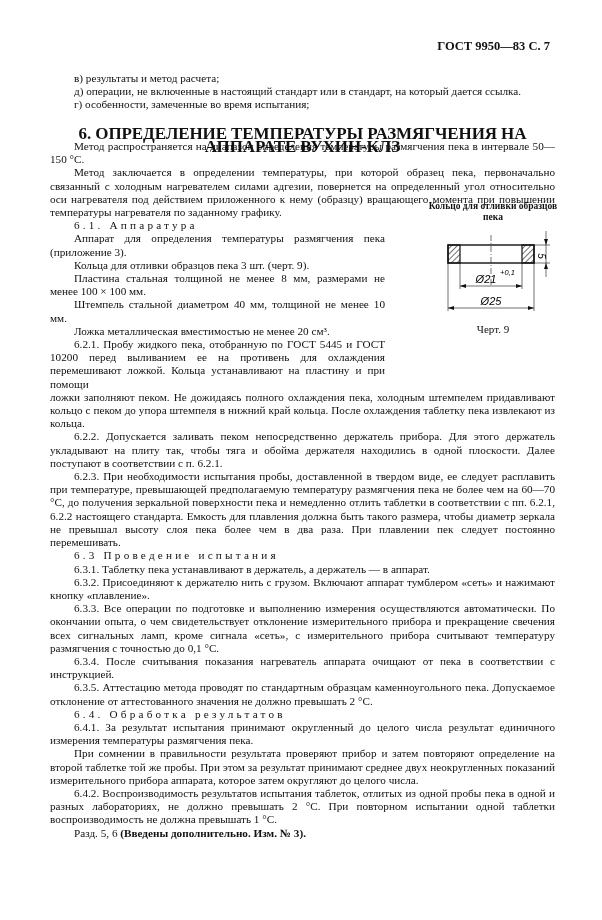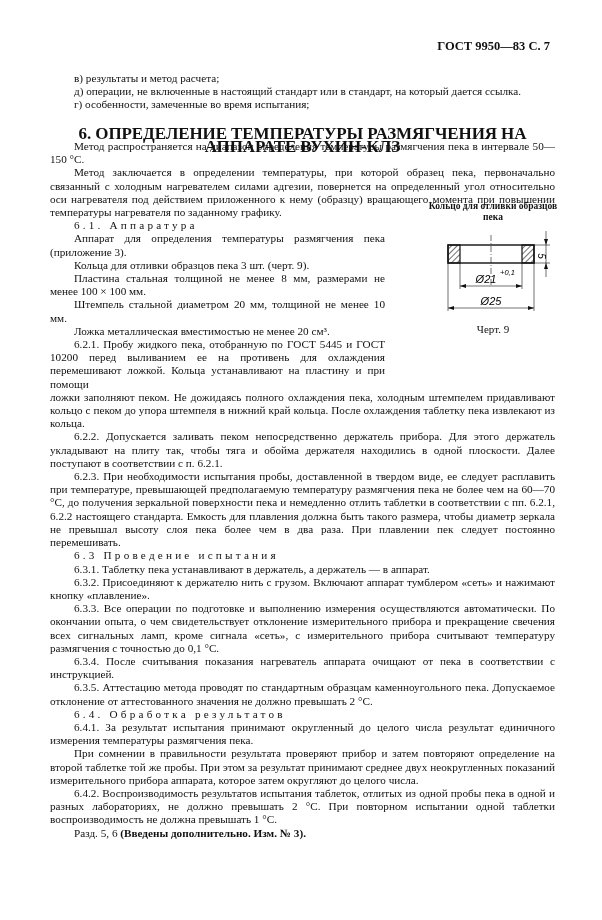--- a/index.html
+++ b/index.html
@@ -36,21 +36,21 @@
 </div>
 
 <div class="txt" style="top:140px;">
   <p class="p ind">Метод распространяется на диапазон определения температуры размягчения пека в интервале 50—150 °С.</p>
   <p class="p ind">Метод заключается в определении температуры, при которой образец пека, первоначально связанный с холодным нагревателем силами адгезии, повернется на определенный угол относительно оси нагревателя под действием приложенного к нему (образцу) вращающего момента при повышении температуры нагревателя по заданному графику.</p>
   <p class="p ind"><span class="sp">6.1. Аппаратура</span></p>
   <div class="narrow">
     <p class="p ind">Аппарат для определения температуры размягчения пека (приложение 3).</p>
     <p class="p ind">Кольца для отливки образцов пека 3 шт. (черт. 9).</p>
     <p class="p ind">Пластина стальная толщиной не менее 8 мм, размерами не менее 100 × 100 мм.</p>
-    <p class="p ind">Штемпель стальной диаметром 20 мм, толщиной не менее 10 мм.</p>
+    <p class="p ind">Штемпель стальной диаметром 40 мм, толщиной не менее 10 мм.</p>
     <p class="p ind">Ложка металлическая вместимостью не менее 20 см³.</p>
     <p class="p ind">6.2.1. Пробу жидкого пека, отобранную по ГОСТ 5445 и ГОСТ 10200 перед выливанием ее на противень для охлаждения перемешивают ложкой. Кольца устанавливают на пластину и при помощи</p>
   </div>
   <p class="p">ложки заполняют пеком. Не дожидаясь полного охлаждения пека, холодным штемпелем придавливают кольцо с пеком до упора штемпеля в нижний край кольца. После охлаждения таблетку пека извлекают из кольца.</p>
   <p class="p ind">6.2.2. Допускается заливать пеком непосредственно держатель прибора. Для этого держатель укладывают на плиту так, чтобы тяга и обойма держателя находились в одной плоскости. Далее поступают в соответствии с п. 6.2.1.</p>
   <p class="p ind">6.2.3. При необходимости испытания пробы, доставленной в твердом виде, ее следует расплавить при температуре, превышающей предполагаемую температуру размягчения пека не более чем на 60—70 °С, до получения зеркальной поверхности пека и немедленно отлить таблетки в соответствии с пп. 6.2.1, 6.2.2 настоящего стандарта. Емкость для плавления должна быть такого размера, чтобы диаметр зеркала не превышал высоту слоя пека более чем в два раза. При плавлении пек следует постоянно перемешивать.</p>
   <p class="p ind"><span class="sp">6.3 Проведение испытания</span></p>
   <p class="p ind">6.3.1. Таблетку пека устанавливают в держатель, а держатель — в аппарат.</p>
   <p class="p ind">6.3.2. Присоединяют к держателю нить с грузом. Включают аппарат тумблером «сеть» и нажимают кнопку «плавление».</p>
   <p class="p ind">6.3.3. Все операции по подготовке и выполнению измерения осуществляются автоматически. По окончании опыта, о чем свидетельствует отклонение измерительного прибора и прекращение свечения всех сигнальных ламп, кроме сигнала «сеть», с измерительного прибора считывают температуру размягчения с точностью до 0,1 °С.</p>

